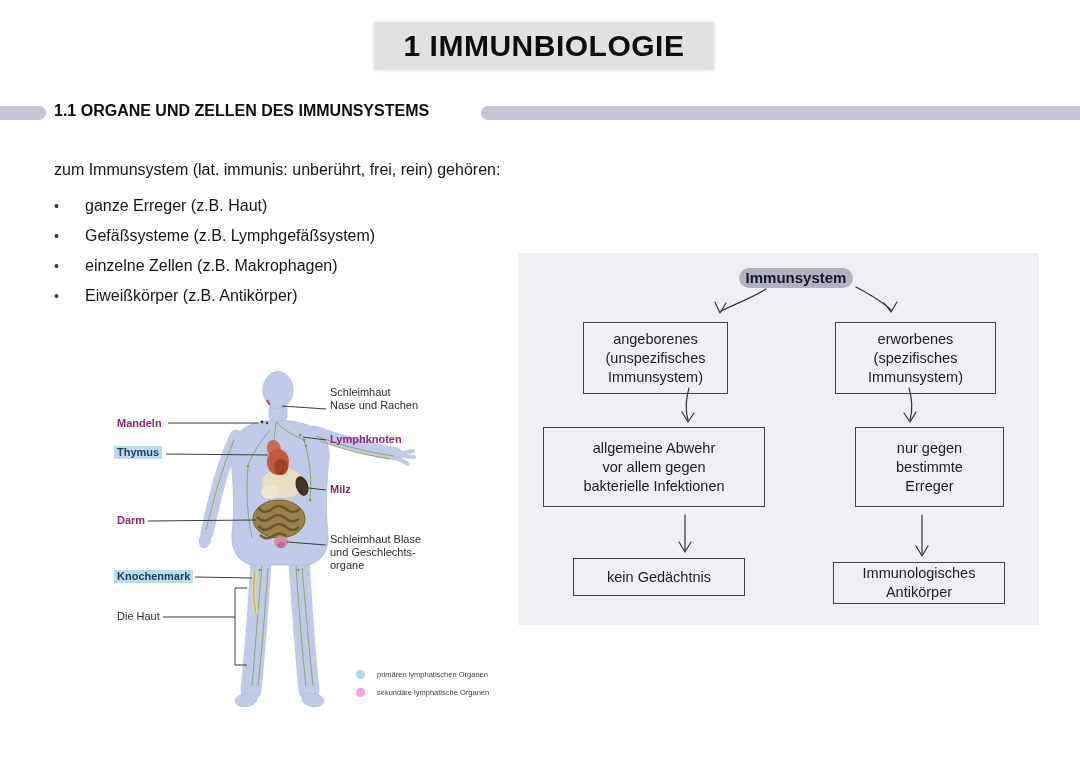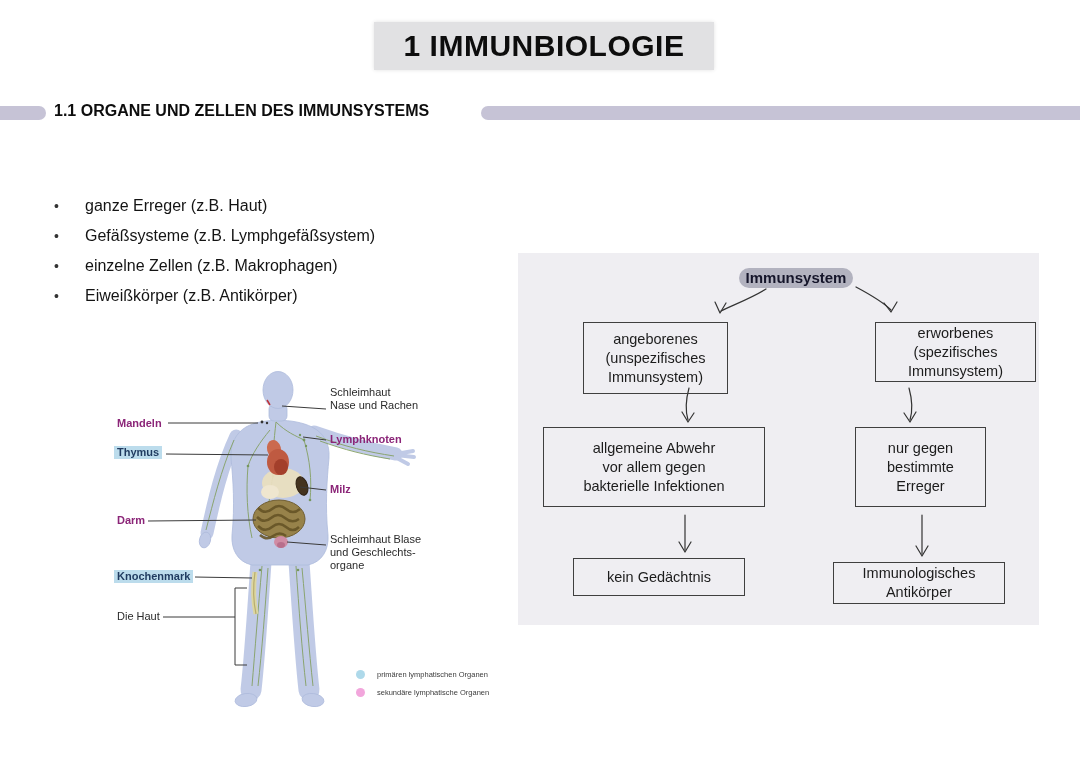--- a/index.html
+++ b/index.html
@@ -38,37 +38,38 @@
   .legend-label{font-size:7.5px;color:#3c3c3c;}
 
   
   .panel{position:absolute;left:518px;top:253px;width:521px;height:372px;background:#efeef2;}
   .panel svg{position:absolute;left:0;top:0;}
   .root-label{position:absolute;left:221px;top:15px;width:114px;height:20px;line-height:20px;
     text-align:center;font-size:15px;font-weight:bold;color:#15152a;background:#b2b2bf;border-radius:10px;}
   .fbox{position:absolute;border:1.4px solid #3f3f3f;display:flex;align-items:center;justify-content:center;
     text-align:center;font-size:14.5px;line-height:19px;color:#1c1c1c;white-space:pre-line;box-sizing:border-box;}
   .fbox.innate{left:65px;top:69px;width:145px;height:72px;}
-  .fbox.acquired{left:317px;top:69px;width:161px;height:60px;margin-left:40px;}
+  .fbox.acquired{left:317px;top:69px;width:161px;height:72px;}
   .fbox.fn-left{left:25px;top:174px;width:222px;height:80px;}
-  .fbox.fn-right{left:337px;top:174px;width:131px;height:80px;}
+  .fbox.fn-right{left:337px;top:174px;width:149px;height:80px;}
   .fbox.mem-left{left:55px;top:305px;width:172px;height:38px;}
   .fbox.mem-right{left:315px;top:309px;width:172px;height:42px;}
 </style>
 </head>
 <body>
 
 <div id="page">
 
   <div class="title-banner">1 IMMUNBIOLOGIE</div>
 
   <div class="pill left"></div>
   <div class="section-heading">1.1 ORGANE UND ZELLEN DES IMMUNSYSTEMS</div>
   <div class="pill right"></div>
 
+  <div class="intro">zum Immunsystem (lat. immunis: unberührt, frei, rein) gehören:</div>
 
   <div class="bullets">
     <div class="bullet-row">
       <span class="bullet-dot">•</span>
       <span>ganze Erreger (z.B. Haut)</span>
     </div>
     <div class="bullet-row">
       <span class="bullet-dot">•</span>
       <span>Gefäßsysteme (z.B. Lymphgefäßsystem)</span>
     </div>

